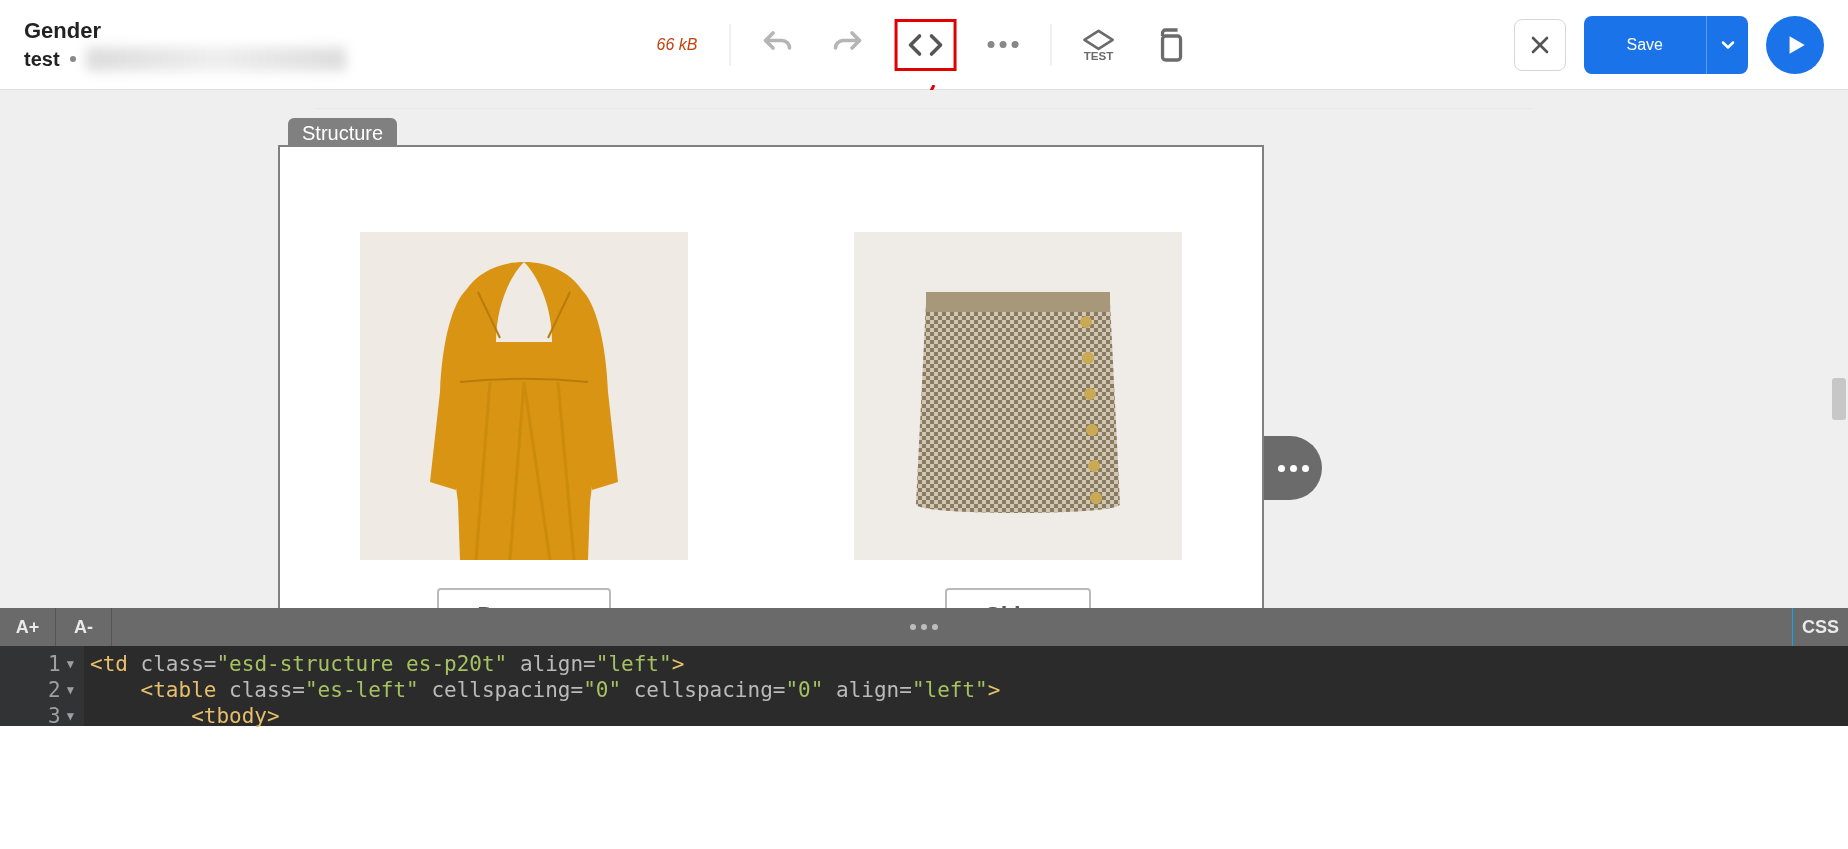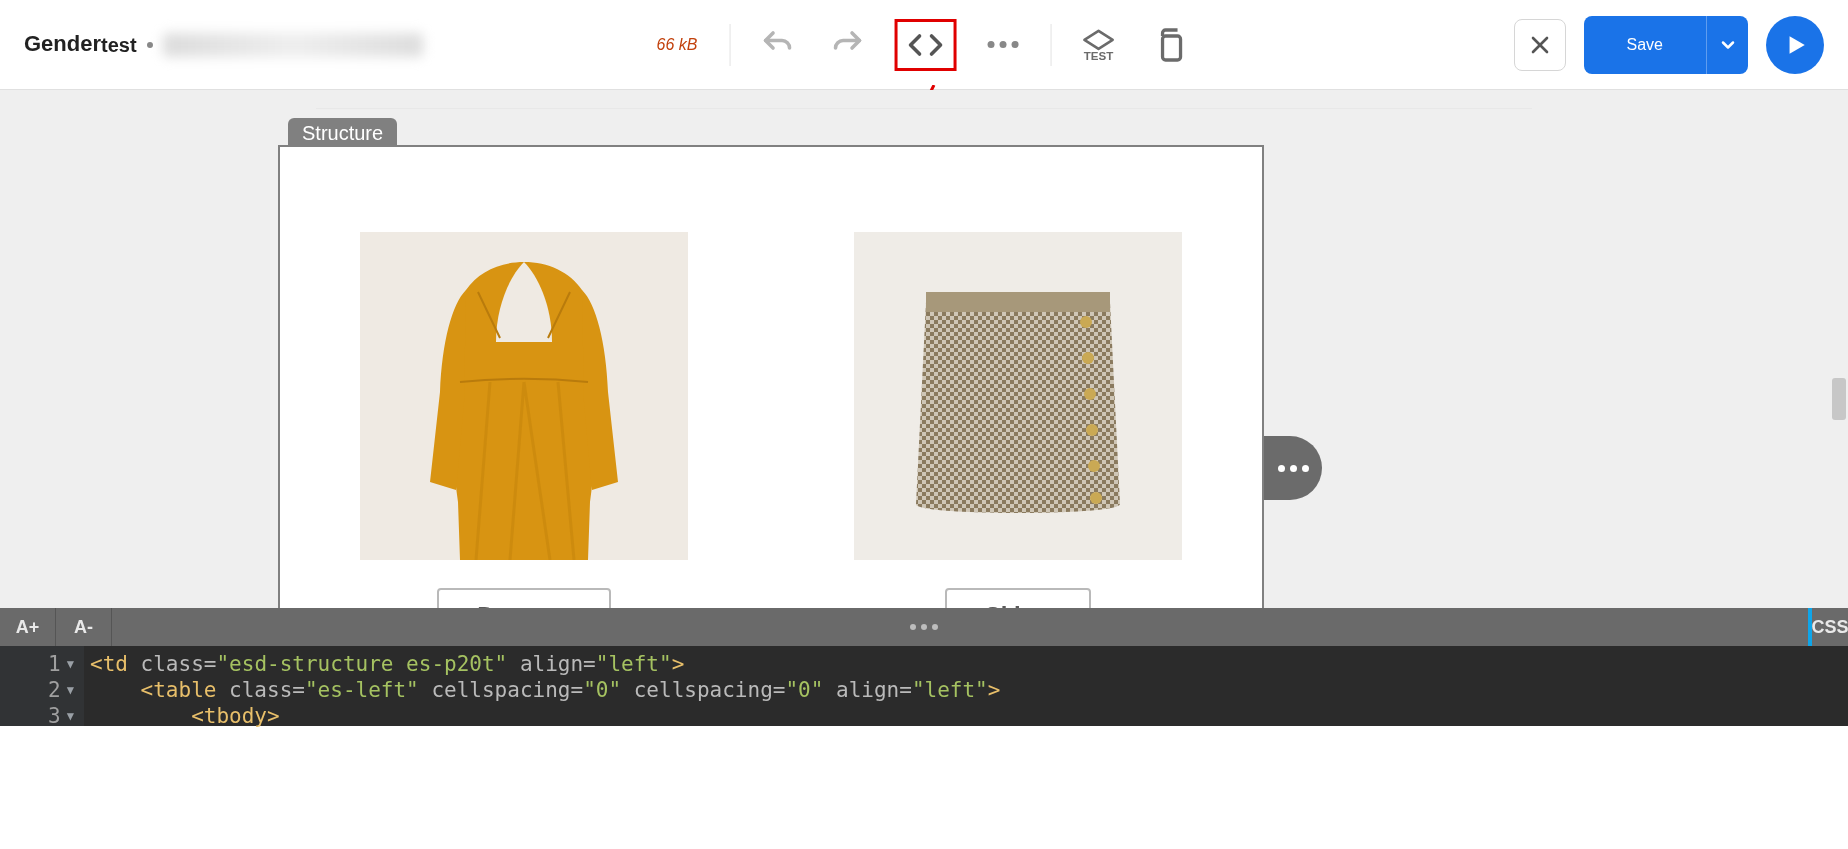--- a/index.html
+++ b/index.html
@@ -8,21 +8,21 @@
   
   .toolbar {
     height: 90px;
     border-bottom: 1px solid #e0e0e0;
     display: flex;
     align-items: center;
     padding: 0 24px;
     position: relative;
     background: #fff;
   }
-  .title-block { display: flex; flex-direction: row; line-height: 1.3; }
+  .title-block { display: flex; flex-direction: column; line-height: 1.3; }
   .title-line1 { font-size: 22px; font-weight: 700; color: #222; }
   .title-line2 { font-size: 20px; font-weight: 600; color: #222; display: flex; align-items: center; gap: 10px; }
   .dot { width: 6px; height: 6px; background: #888; border-radius: 50%; display: inline-block; }
   .blur-area { width: 260px; height: 24px; border-radius: 4px; filter: blur(6px); background: linear-gradient(90deg, #dcdcdc, #eee, #ddd); }
 
   .toolbar-center {
     position: absolute;
     left: 50%;
     transform: translateX(-50%);
     display: flex;
@@ -123,23 +123,23 @@
     width:56px; height:38px; background:#6a6a6a; border-right:1px solid #555;
     color:#e9e9e9; font-size:18px; font-weight:600;
     display:flex; align-items:center; justify-content:center;
   }
   .code-toolbar .dots-mid {
     position:absolute; left:50%; transform:translateX(-50%);
     display:flex; gap:5px;
   }
   .code-toolbar .dots-mid span { width:6px; height:6px; border-radius:50%; background:#bdbdbd; }
   .css-btn {
-    margin-left:auto; width:40px; height:38px; background:#6a6a6a;
+    margin-left:auto; width:56px; height:38px; background:#6a6a6a;
     color:#e9e9e9; font-size:18px; font-weight:600;
-    display:flex; align-items:center; justify-content:center; border-left:4px solid #0ea5e9;
+    display:flex; align-items:center; justify-content:center; border-left:1px solid #0ea5e9;
   }
 
   .code-area {
     height:80px; background:#2b2b2b; font-family: "Consolas", monospace;
     font-size:21px; display:flex;
   }
   .gutter {
     width:84px; background:#313335; color:#a0a0a0; text-align:right;
     padding:5px 10px 0 0; display:flex; flex-direction:column; line-height:26px;
   }

